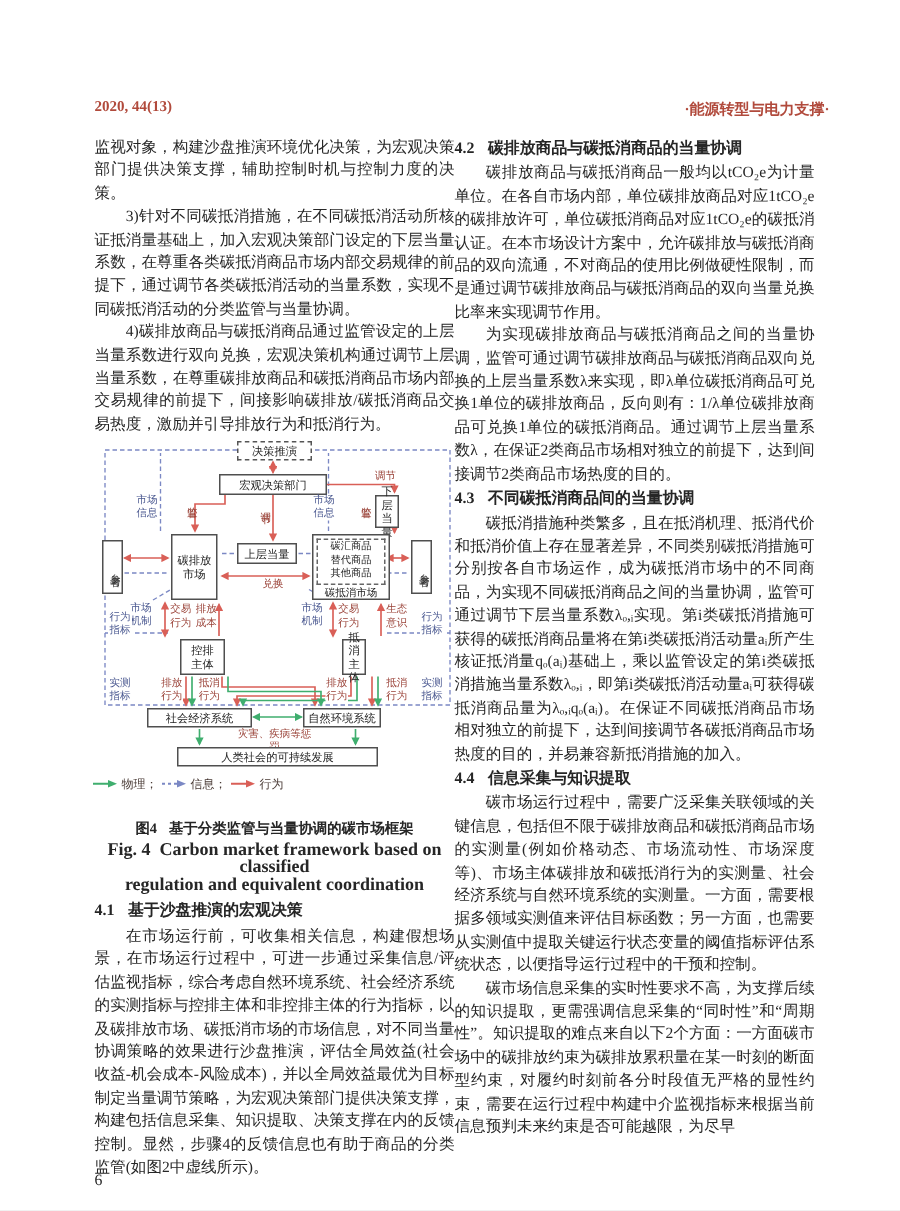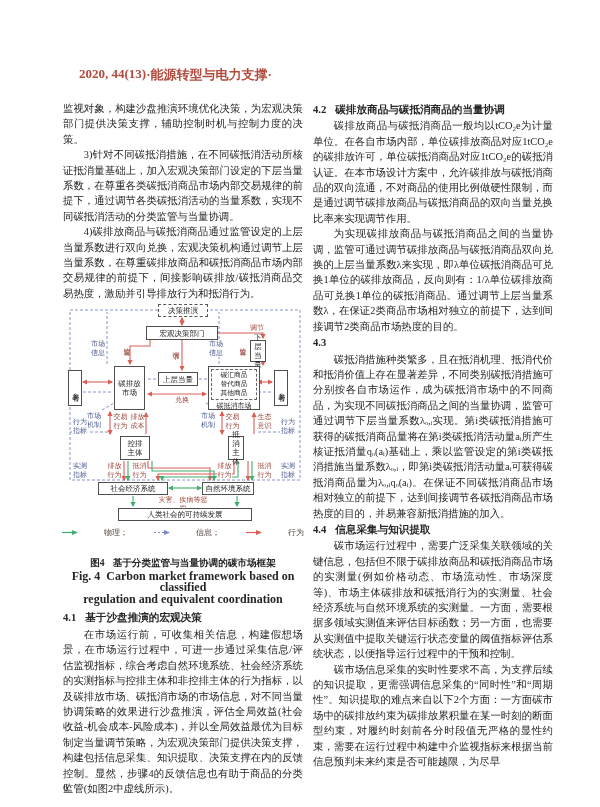--- a/index.html
+++ b/index.html
@@ -1,20 +1,20 @@
 <!DOCTYPE html>
 <html><head>
 <meta charset="utf-8">
 <style>
   html,body{margin:0;padding:0;background:#e8e8e8}
   .page{position:relative;width:600px;height:807px;margin:0 auto;background:#ffffff;
         font-family:"Liberation Serif","DejaVu Serif",serif;color:#262626;overflow:hidden}
-  .hdr{position:absolute;top:66px;left:79px;width:490px;display:flex;
-       font-size:13px;font-weight:bold;color:#b14a3c}
-  .cols{position:absolute;top:101px;left:63px;width:490px;display:flex;gap:10px}
+  .hdr{position:absolute;top:66px;left:63px;width:490px;display:flex;justify-content:space-between;
+       font-size:10px;font-weight:bold;color:#b14a3c}
+  .cols{position:absolute;top:91px;left:63px;width:490px;display:flex;}
   .col{width:240px;text-align:justify;font-size:10.4px;line-height:15.4px}
   .col p{margin:0;text-indent:2em}
   .col p.cont{text-indent:0}
   .sec{display:flex;gap:9px;font-weight:bold;font-size:10.6px;margin:1px 0}
   .pageno{position:absolute;left:63px;bottom:14px;font-size:10.5px}
 
   
   .figwrap{position:relative;width:242px;height:233px;margin:3px 0 2px -1px;
            font-family:"Liberation Sans","DejaVu Sans",sans-serif}
   .conn{position:absolute;left:0;top:0}
@@ -24,21 +24,21 @@
   .fb .w16{display:inline-block;width:16px}
   .fb .w24{display:inline-block;width:24px}
   .fl{position:absolute;font-size:7px;line-height:8.6px;color:#333;text-align:center}
   .fl.blue{color:#4a5890;background:#fff}
   .fl.act{color:#9a4238}
   .fl.vert{writing-mode:vertical-rl;letter-spacing:1px}
   .goodswrap{display:flex;flex-direction:column;justify-content:flex-start;padding:2px 0}
   .goods{border:1px dashed #666;width:44px;margin:0 auto;font-size:6.8px;line-height:8.8px;padding:1px 0}
   .goods span{display:block}
   .omlabel{font-size:7px;margin-top:1px;display:block}
-  .fleg{position:absolute;left:0;right:0;top:221px;display:flex;justify-content:space-between;align-items:center;
+  .fleg{position:absolute;left:0;right:0;top:221px;display:flex;justify-content:flex-start;align-items:center;
         gap:3px;font-size:8px;color:#4a3b36}
   .fleg svg{display:block}
 
   .cap{text-align:center;font-weight:bold}
   .capzh{font-size:9.6px;margin-top:18px}
   .capzh span+span{margin-left:8px}
   .capen{font-size:12px;line-height:11.6px}
   .capen span+span{margin-left:6px}
   .s41gap{height:4px}
 </style>
@@ -220,20 +220,21 @@
     <div class="col">
       <div class="sec">
         <span>4.2</span>
         <span>碳排放商品与碳抵消商品的当量协调</span>
       </div>
       <p>碳排放商品与碳抵消商品一般均以tCO₂e为计量单位。在各自市场内部，单位碳排放商品对应1tCO₂e的碳排放许可，单位碳抵消商品对应1tCO₂e的碳抵消认证。在本市场设计方案中，允许碳排放与碳抵消商品的双向流通，不对商品的使用比例做硬性限制，而是通过调节碳排放商品与碳抵消商品的双向当量兑换比率来实现调节作用。</p>
       <p>为实现碳排放商品与碳抵消商品之间的当量协调，监管可通过调节碳排放商品与碳抵消商品双向兑换的上层当量系数λ来实现，即λ单位碳抵消商品可兑换1单位的碳排放商品，反向则有：1/λ单位碳排放商品可兑换1单位的碳抵消商品。通过调节上层当量系数λ，在保证2类商品市场相对独立的前提下，达到间接调节2类商品市场热度的目的。</p>
 
       <div class="sec">
         <span>4.3</span>
+        <span>不同碳抵消商品间的当量协调</span>
       </div>
       <p>碳抵消措施种类繁多，且在抵消机理、抵消代价和抵消价值上存在显著差异，不同类别碳抵消措施可分别按各自市场运作，成为碳抵消市场中的不同商品，为实现不同碳抵消商品之间的当量协调，监管可通过调节下层当量系数λₒ,ᵢ实现。第i类碳抵消措施可获得的碳抵消商品量将在第i类碳抵消活动量aᵢ所产生核证抵消量qₒ(aᵢ)基础上，乘以监管设定的第i类碳抵消措施当量系数λₒ,ᵢ，即第i类碳抵消活动量aᵢ可获得碳抵消商品量为λₒ,ᵢqₒ(aᵢ)。在保证不同碳抵消商品市场相对独立的前提下，达到间接调节各碳抵消商品市场热度的目的，并易兼容新抵消措施的加入。</p>
 
       <div class="sec">
         <span>4.4</span>
         <span>信息采集与知识提取</span>
       </div>
       <p>碳市场运行过程中，需要广泛采集关联领域的关键信息，包括但不限于碳排放商品和碳抵消商品市场的实测量(例如价格动态、市场流动性、市场深度等)、市场主体碳排放和碳抵消行为的实测量、社会经济系统与自然环境系统的实测量。一方面，需要根据多领域实测值来评估目标函数；另一方面，也需要从实测值中提取关键运行状态变量的阈值指标评估系统状态，以便指导运行过程中的干预和控制。</p>
       <p>碳市场信息采集的实时性要求不高，为支撑后续的知识提取，更需强调信息采集的“同时性”和“周期性”。知识提取的难点来自以下2个方面：一方面碳市场中的碳排放约束为碳排放累积量在某一时刻的断面型约束，对履约时刻前各分时段值无严格的显性约束，需要在运行过程中构建中介监视指标来根据当前信息预判未来约束是否可能越限，为尽早</p>
     </div>

